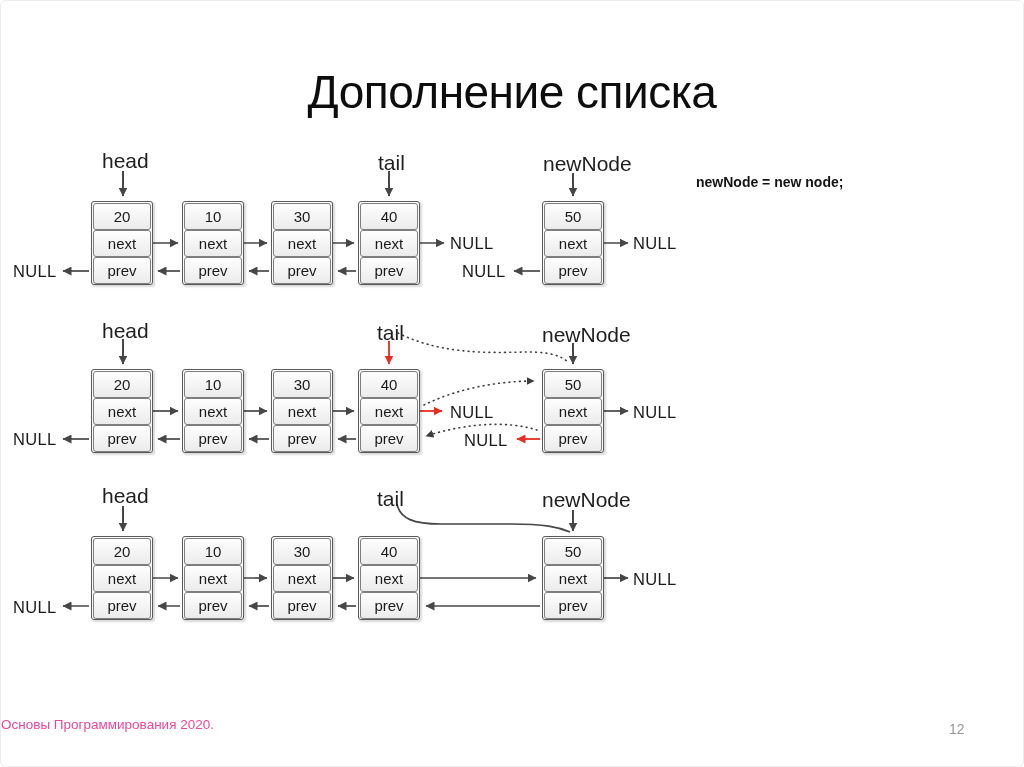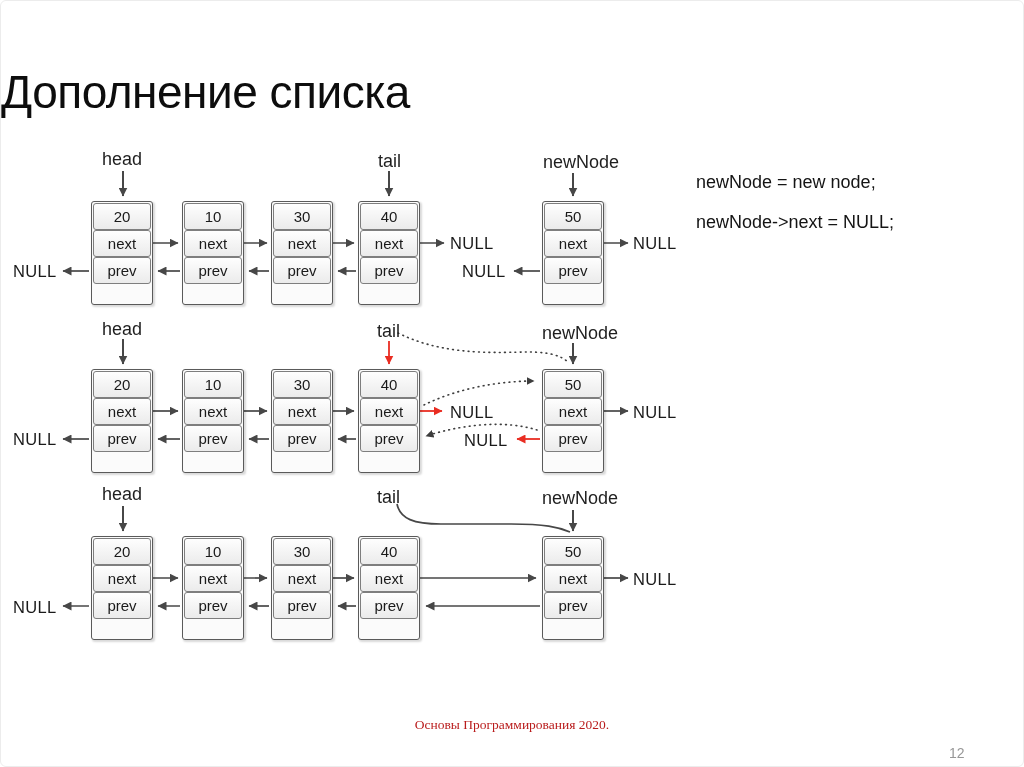--- a/index.html
+++ b/index.html
@@ -2,43 +2,43 @@
 <html><head>
 <meta charset="utf-8">
 <style>
   html,body{margin:0;padding:0;background:#fff;}
   .slide{
     position:relative;width:1024px;height:767px;background:#ffffff;
     border:1px solid #ececec;border-radius:6px;box-sizing:border-box;
     font-family:"Liberation Sans",sans-serif;color:#1c1c1c;overflow:hidden;
   }
   .title{
-    position:absolute;left:0;right:0;top:64px;
+    position:absolute;left:0;right:0;top:64px;text-align:center;
     font-size:46px;letter-spacing:-0.5px;color:#0d0d0d;
   }
   .arrow-layer{position:absolute;left:0;top:0;pointer-events:none;}
   .node{
-    position:absolute;width:62px;height:104px;box-sizing:border-box;
+    position:absolute;width:62px;height:84px;box-sizing:border-box;
     border:1px solid #5a5a5a;border-radius:3px;background:#fbfbfb;
     box-shadow:1.5px 1.5px 2px rgba(0,0,0,0.15);
   }
   .cell{
     box-sizing:border-box;height:27px;margin:0 1px;border:1px solid #7e7e7e;
     border-radius:3px;background:linear-gradient(180deg,#fefefe 0%,#ebebeb 100%);
     display:flex;align-items:center;justify-content:center;
     font-size:15px;color:#1a1a1a;
   }
   .cell:first-child{margin-top:1px;}
-  .ptr{position:absolute;font-size:18px;color:#1f1f1f;white-space:nowrap;}
+  .ptr{position:absolute;font-size:21px;color:#1f1f1f;white-space:nowrap;}
   .nul{position:absolute;font-size:16.5px;color:#1a1a1a;letter-spacing:0.3px;white-space:nowrap;}
-  .codeblock{position:absolute;left:695px;font-size:18px;color:#141414;}
+  .codeblock{position:absolute;left:695px;font-size:14px;color:#141414;font-weight:bold;}
   .code-line{height:40px;line-height:33px;white-space:nowrap;}
-  .footer{position:absolute;left:0;right:0;top:714px;text-align:center;
-    font-size:13.5px;line-height:20px;color:#b91c1c;font-family:Liberation Serif, serif;}
-  .pagenum{position:absolute;left:948px;top:720px;font-size:14px;color:#979797;margin-top:24px;}
+  .footer{position:absolute;left:0;right:0;top:714px;text-align:left;
+    font-size:13.5px;line-height:20px;color:#ec4899;}
+  .pagenum{position:absolute;left:948px;top:720px;font-size:14px;color:#979797;}
 </style>
 </head>
 <body>
 
 <div class="slide">
 
   <div class="title">Дополнение списка</div>
 
   <svg class="arrow-layer" width="1024" height="767" viewBox="0 0 1024 767">
     <defs>
@@ -207,21 +207,20 @@
     <div class="cell">50</div>
     <div class="cell">next</div>
     <div class="cell">prev</div>
   </div>
 
   <div class="nul" style="left:12px;top:597px">NULL</div>
   <div class="nul" style="left:632px;top:569px">NULL</div>
 
   <div class="codeblock" style="top:165px">
     <div class="code-line">newNode = new node;</div>
-    <div class="code-line">newNode-&gt;next = NULL;</div>
   </div>
 
   <div class="footer">
     <div>Основы Программирования 2020.</div>
   </div>
   <div class="pagenum">12</div>
 
 </div>
 
 </body></html>

